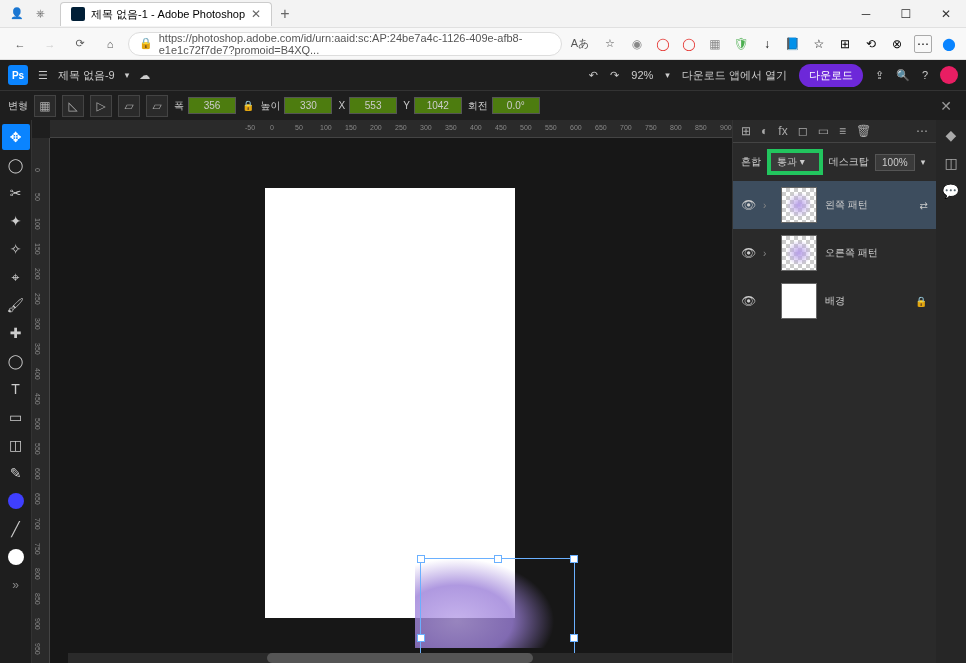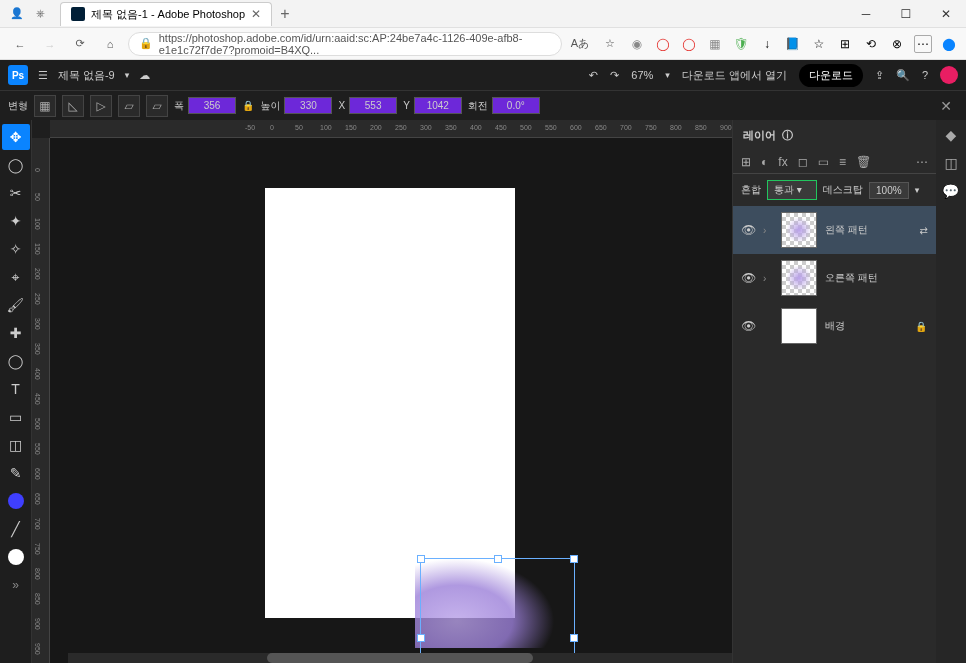--- a/index.html
+++ b/index.html
@@ -20,26 +20,26 @@
 .urlbar { height: 32px; background: #f8f8f8; display: flex; align-items: center; padding: 0 8px; gap: 6px; border-bottom: 1px solid #e0e0e0; }
 .nav-btn { width: 24px; height: 24px; display: flex; align-items: center; justify-content: center; color: #555; }
 .url-input { flex: 1; height: 24px; background: #fff; border: 1px solid #ddd; border-radius: 12px; padding: 0 10px; display: flex; align-items: center; gap: 6px; font-size: 11px; color: #555; }
 .ext-icons { display: flex; gap: 8px; align-items: center; }
 .ext-icon { width: 18px; height: 18px; display: flex; align-items: center; justify-content: center; font-size: 12px; }
 
 
 .ps-menu { height: 30px; background: #1e1e1e; display: flex; align-items: center; padding: 0 8px; gap: 10px; color: #ccc; font-size: 11px; }
 .ps-logo { width: 20px; height: 20px; background: #0a84ff; border-radius: 3px; display: flex; align-items: center; justify-content: center; color: #fff; font-weight: bold; font-size: 10px; }
 .ps-menu-right { margin-left: auto; display: flex; align-items: center; gap: 12px; }
-.download-btn { background: #000000; color: #fff; padding: 4px 10px; border-radius: 12px; font-size: 11px; }
+.download-btn { background: #6d28d9; color: #fff; padding: 4px 10px; border-radius: 12px; font-size: 11px; }
 
 
 .options { height: 30px; background: #1e1e1e; display: flex; align-items: center; padding: 0 8px; gap: 6px; color: #ccc; font-size: 10px; border-top: 1px solid #333; position: relative; }
 .opt-group { display: flex; align-items: center; gap: 4px; }
-.opt-input { background: #6d28d9; border: 1px solid #555; color: #ccc; width: 48px; height: 17px; padding: 0 4px; font-size: 10px; text-align: center; }
+.opt-input { background: #4d7c0f; border: 1px solid #555; color: #ccc; width: 48px; height: 17px; padding: 0 4px; font-size: 10px; text-align: center; }
 .opt-btn { width: 22px; height: 22px; display: flex; align-items: center; justify-content: center; border: 1px solid #444; background: #2a2a2a; color: #aaa; font-size: 12px; }
 .opt-close { margin-left: auto; padding: 0 6px; font-size: 14px; color: #999; }
 
 
 .main { display: flex; height: calc(663px - 28px - 32px - 30px - 30px); background: #1e1e1e; }
 
 
 .toolbar { width: 32px; background: #1e1e1e; border-right: 1px solid #333; display: flex; flex-direction: column; align-items: center; padding-top: 4px; gap: 2px; }
 .tool { width: 28px; height: 26px; display: flex; align-items: center; justify-content: center; color: #ccc; font-size: 14px; border-radius: 2px; }
 .tool.active { background: #0a84ff; color: #fff; }
@@ -70,21 +70,21 @@
 
 .right-panel { width: 234px; background: #2a2a2a; border-left: 1px solid #333; display: flex; }
 .right-main { flex: 1; }
 .right-rail { width: 30px; background: #262626; display: flex; flex-direction: column; align-items: center; gap: 10px; padding-top: 6px; }
 .rail-icon { width: 18px; height: 18px; color: #aaa; display: flex; align-items: center; justify-content: center; font-size: 14px; }
 .panel-header { padding: 8px 10px; color: #ccc; font-size: 11px; display: flex; align-items: center; gap: 6px; font-weight: bold; }
 .panel-toolbar { padding: 4px 8px; display: flex; align-items: center; gap: 10px; color: #aaa; border-bottom: 1px solid #444; }
 .panel-tb-icon { font-size: 12px; }
 .panel-tb-right { margin-left: auto; }
 .blend-row { padding: 6px 8px; display: flex; align-items: center; gap: 6px; font-size: 10px; color: #ccc; }
-.blend-select { background: #3a3a3a; border: 1px solid #22c55e; color: #ccc; padding: 2px 14px 2px 6px; font-size: 10px; }
+.blend-select { background: #3a3a3a; border: 4px solid #22c55e; color: #ccc; padding: 2px 14px 2px 6px; font-size: 10px; }
 .opacity-input { background: #3a3a3a; border: 1px solid #555; color: #ccc; width: 40px; padding: 2px 4px; font-size: 10px; text-align: center; }
 
 .layer { display: flex; align-items: center; padding: 6px 8px; gap: 8px; color: #ccc; font-size: 10px; }
 .layer.selected { background: #3d4d5e; }
 .layer-vis { width: 14px; font-size: 12px; }
 .layer-expand { width: 10px; font-size: 10px; color: #888; }
 .layer-thumb { width: 36px; height: 36px; background: #fff; border: 1px solid #666; position: relative; }
 .layer-thumb-pattern { background: repeating-conic-gradient(#ccc 0% 25%, #fff 0% 50%); background-size: 8px 8px; }
 .layer-thumb-pattern::after { content: ''; position: absolute; inset: 4px; background: radial-gradient(ellipse, #b8a0e8 0%, transparent 70%); }
 .layer-lock { margin-left: auto; }
@@ -145,21 +145,21 @@
 
 <div class="ps-menu">
   <span class="ps-logo">Ps</span>
   <span>☰</span>
   <span>제목 없음-9</span>
   <span style="font-size:9px">▾</span>
   <span>☁</span>
   <div class="ps-menu-right">
     <span>↶</span>
     <span>↷</span>
-    <span>67%</span>
+    <span>92%</span>
     <span style="font-size:9px">▾</span>
     <span>다운로드 앱에서 열기</span>
     <span class="download-btn">다운로드</span>
     <span>⇪</span>
     <span>🔍</span>
     <span>?</span>
     <span style="width:18px;height:18px;background:#e91e63;border-radius:50%;display:inline-block"></span>
   </div>
 </div>
 
@@ -281,24 +281,20 @@
         <div class="hscroll-thumb"></div>
       </div>
     </div>
 
     <div class="anno-title">가로로 뒤집기</div>
 
   </div>
 
   <div class="right-panel">
     <div class="right-main">
-      <div class="panel-header">
-        <span>레이어</span>
-        <span>ⓘ</span>
-      </div>
       <div class="panel-toolbar">
         <span class="panel-tb-icon">⊞</span>
         <span class="panel-tb-icon">◐</span>
         <span class="panel-tb-icon" style="">fx</span>
         <span class="panel-tb-icon">◻</span>
         <span class="panel-tb-icon">▭</span>
         <span class="panel-tb-icon">≡</span>
         <span class="panel-tb-icon">🗑</span>
         <span class="panel-tb-icon panel-tb-right">⋯</span>
       </div>

